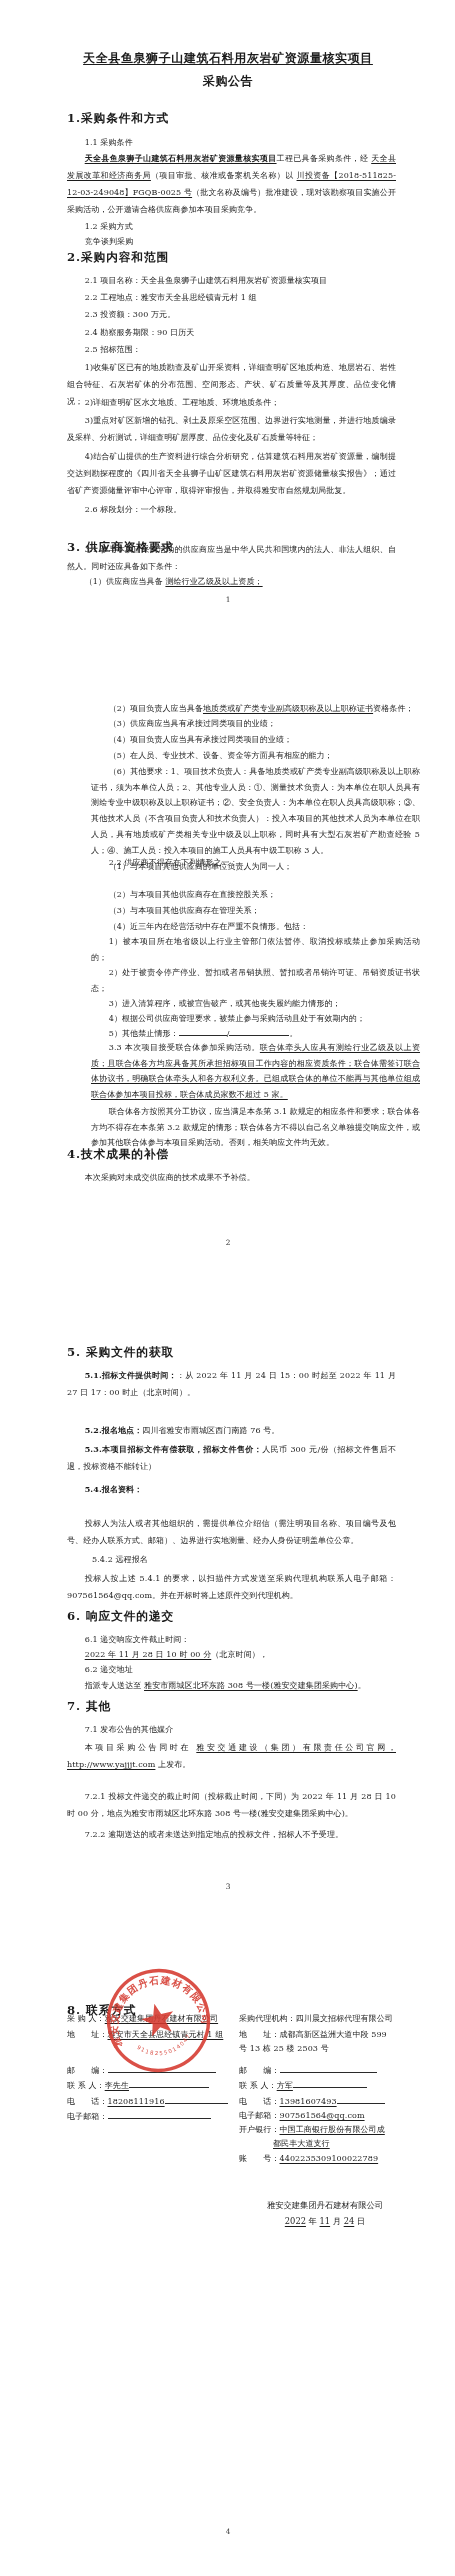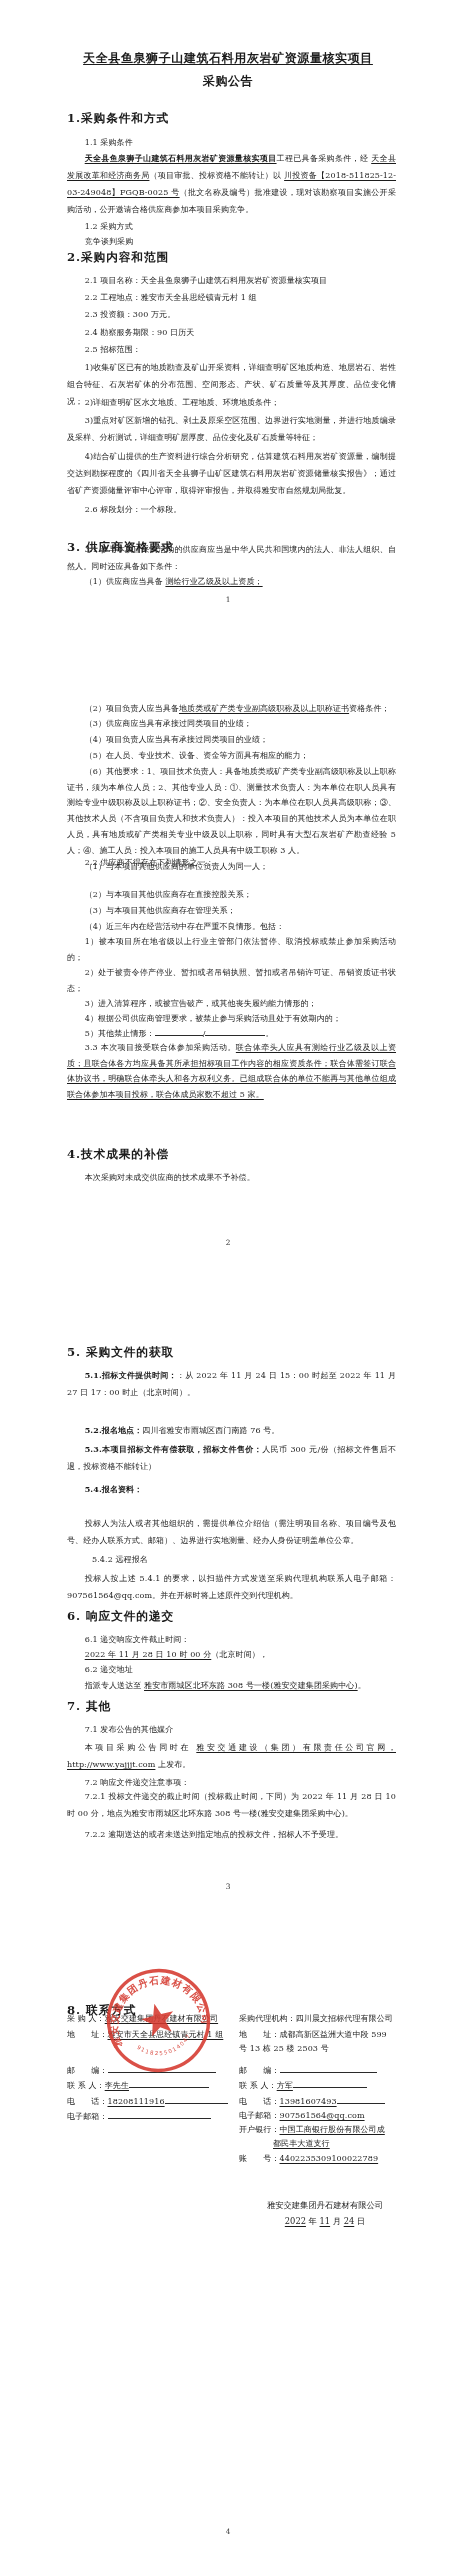--- a/index.html
+++ b/index.html
@@ -1,21 +1,21 @@
 <!DOCTYPE html>
 <html style="font-size:9px"><head>
 <meta charset="utf-8">
 <style>
   html,body{margin:0;padding:0;background:#ffffff;}
   #doc{position:relative;width:456px;height:2576px;margin:0 auto;background:#ffffff;
        font-family:"DejaVu Serif","Liberation Serif",serif;color:#1c1c1c;}
   .page{position:absolute;left:0;width:456px;background:#ffffff;}
   .blk{position:absolute;left:67px;width:329px;font-size:8px;line-height:17px;
        letter-spacing:0.1px;text-align:justify;}
-  .lh27{line-height:15.7px;}
+  .lh27{line-height:15.7px;margin-left:24px;}
   .ind{text-indent:17.7px;}
   .ctr{left:0;width:456px;text-align:center;text-indent:0;}
   .ttl{font-size:12px;font-weight:bold;letter-spacing:0.6px;}
   .hd{position:absolute;left:67px;width:329px;font-size:11.7px;font-weight:bold;
       letter-spacing:0.9px;line-height:15px;}
   .b{font-weight:bold;}
   .u{text-decoration:underline;text-underline-offset:2.3px;}
   .bu{font-weight:bold;text-decoration:underline;text-underline-offset:2.3px;}
   .blank{display:inline-block;border-bottom:0.6px solid #2a2a2a;height:8.5px;vertical-align:baseline;}
   .pagenum{position:absolute;left:0;width:456px;text-align:center;font-size:7.4px;color:#333;}
@@ -30,21 +30,21 @@
 <div id="doc">
 
   <div class="page" style="top:0;height:647px">
     <div class="blk ctr ttl u" style="top:50px">天全县鱼泉狮子山建筑石料用灰岩矿资源量核实项目</div>
     <div class="blk ctr ttl" style="top:73px">采购公告</div>
 
     <div class="hd" style="top:111px">1.采购条件和方式</div>
     <div class="blk ind" style="top:134px">1.1 采购条件</div>
 
     <div class="blk ind" style="top:150px">
-      <span class="bu">天全县鱼泉狮子山建筑石料用灰岩矿资源量核实项目</span><span>工程已具备采购条件，经 </span><span class="u">天全县 发展改革和经济商务局</span><span>（项目审批、投标资格不能转让）以 </span><span class="u">川投资备【2018-511825-12-03-249048】FGQB-0025 号</span><span>（批文名称及编号）批准建设，现对该勘察项目实施公开采购活动，公开邀请合格供应商参加本项目采购竞争。</span>
+      <span class="bu">天全县鱼泉狮子山建筑石料用灰岩矿资源量核实项目</span><span>工程已具备采购条件，经 </span><span class="u">天全县 发展改革和经济商务局</span><span>（项目审批、核准或备案机关名称）以 </span><span class="u">川投资备【2018-511825-12-03-249048】FGQB-0025 号</span><span>（批文名称及编号）批准建设，现对该勘察项目实施公开采购活动，公开邀请合格供应商参加本项目采购竞争。</span>
     </div>
 
     <div class="blk ind" style="top:218px">1.2 采购方式</div>
     <div class="blk ind" style="top:233px">竞争谈判采购</div>
 
     <div class="hd" style="top:250px">2.采购内容和范围</div>
     <div class="blk ind" style="top:272px">2.1 项目名称：天全县鱼泉狮子山建筑石料用灰岩矿资源量核实项目</div>
     <div class="blk ind" style="top:289px">2.2 工程地点：雅安市天全县思经镇青元村 1 组</div>
     <div class="blk ind" style="top:306px">2.3 投资额：300 万元。</div>
     <div class="blk ind" style="top:324px">2.4 勘察服务期限：90 日历天</div>
@@ -80,20 +80,21 @@
     <div class="blk ind lh27" style="top:287px">1）被本项目所在地省级以上行业主管部门依法暂停、取消投标或禁止参加采购活动的；</div>
     <div class="blk ind lh27" style="top:318px">2）处于被责令停产停业、暂扣或者吊销执照、暂扣或者吊销许可证、吊销资质证书状态；</div>
     <div class="blk ind lh27" style="top:349px">3）进入清算程序，或被宣告破产，或其他丧失履约能力情形的；</div>
     <div class="blk ind lh27" style="top:364px">4）根据公司供应商管理要求，被禁止参与采购活动且处于有效期内的；</div>
     <div class="blk ind lh27" style="top:379px">
       <span>5）其他禁止情形：</span><span class="blank" style="width:48px"></span><span>/</span><span class="blank" style="width:60px"></span><span>。</span>
     </div>
     <div class="blk ind lh27" style="top:393px">
       <span>3.3 本次项目接受联合体参加采购活动。</span><span class="u">联合体牵头人应具有测绘行业乙级及以上资质；且联合体各方均应具备其所承担招标项目工作内容的相应资质条件；联合体需签订联合体协议书，明确联合体牵头人和各方权利义务。已组成联合体的单位不能再与其他单位组成联合体参加本项目投标，联合体成员家数不超过 5 家。</span>
     </div>
+    <div class="blk ind lh27" style="top:457px">联合体各方按照其分工协议，应当满足本条第 3.1 款规定的相应条件和要求；联合体各方均不得存在本条第 3.2 款规定的情形；联合体各方不得以自己名义单独提交响应文件，或参加其他联合体参与本项目采购活动。否则，相关响应文件均无效。</div>
 
     <div class="hd" style="top:500px">4.技术成果的补偿</div>
     <div class="blk ind" style="top:522px">本次采购对未成交供应商的技术成果不予补偿。</div>
     <div class="pagenum" style="top:591px">2</div>
   </div>
 
   <div class="page" style="top:1250px;height:652px">
     <div class="hd" style="top:95px">5.  采购文件的获取</div>
     <div class="blk ind" style="top:117px">
       <span class="b">5.1.招标文件提供时间：</span><span>：从 2022 年 11 月 24 日 15：00 时起至 2022 年 11 月 27 日 17：00 时止（北京时间）。</span>
@@ -117,21 +118,20 @@
     <div class="blk ind" style="top:411px">6.2 递交地址</div>
     <div class="blk ind" style="top:427px">
       <span>指派专人送达至 </span><span class="u">雅安市雨城区北环东路 308 号一楼(雅安交建集团采购中心)</span><span>。</span>
     </div>
 
     <div class="hd" style="top:449px">7.  其他</div>
     <div class="blk ind" style="top:471px">7.1 发布公告的其他媒介</div>
     <div class="blk ind" style="top:489px">
       <span>本项目采购公告同时在 </span><span class="u">雅安交通建设（集团）有限责任公司官网，http://www.yajjjt.com</span><span> 上发布。</span>
     </div>
-    <div class="blk ind" style="top:524px">7.2 响应文件递交注意事项：</div>
     <div class="blk ind" style="top:538px">7.2.1 投标文件递交的截止时间（投标截止时间，下同）为 2022 年 11 月 28 日 10 时 00 分，地点为雅安市雨城区北环东路 308 号一楼(雅安交建集团采购中心)。</div>
     <div class="blk ind" style="top:576px">7.2.2 逾期送达的或者未送达到指定地点的投标文件，招标人不予受理。</div>
     <div class="pagenum" style="top:632px">3</div>
   </div>
 
   <div class="page" style="top:1903px;height:673px">
     <div class="hd" style="top:100px">8.  联系方式</div>
 
     <div class="crow" style="top:109px;left:67px;width:171px">
       <span>采 购 人：</span><span class="u">雅安交建集团丹石建材有限公司</span>

